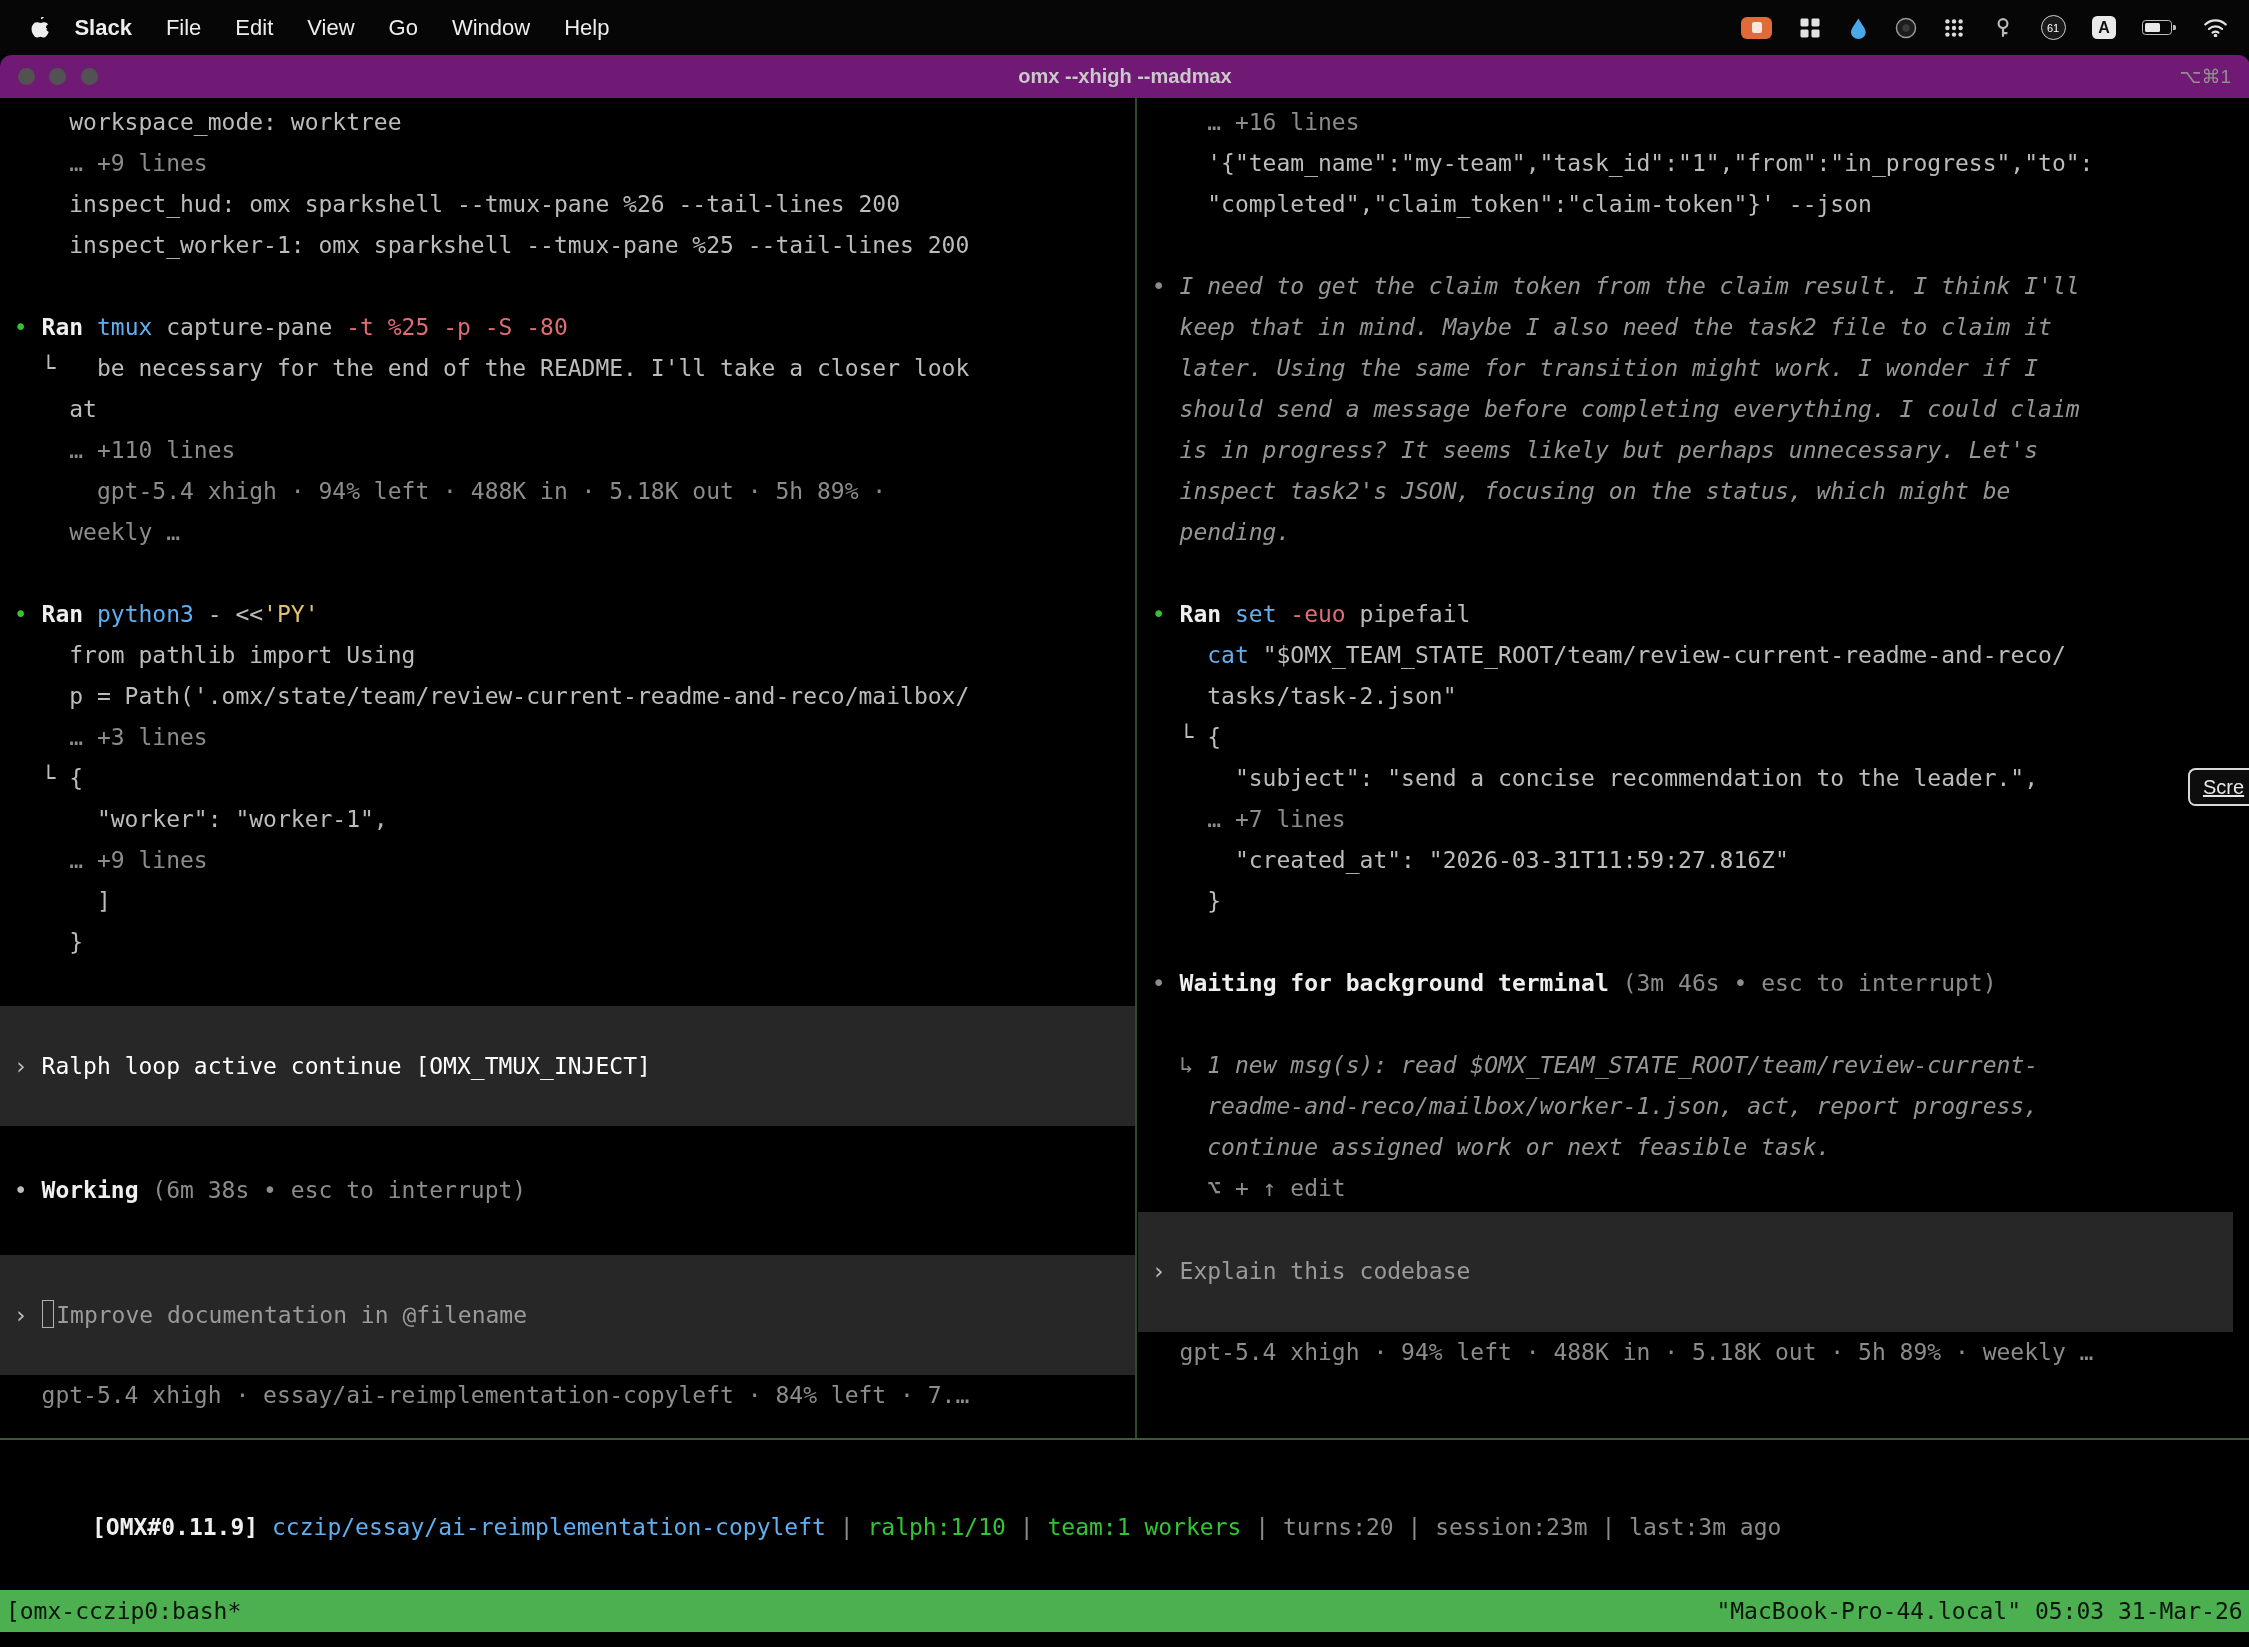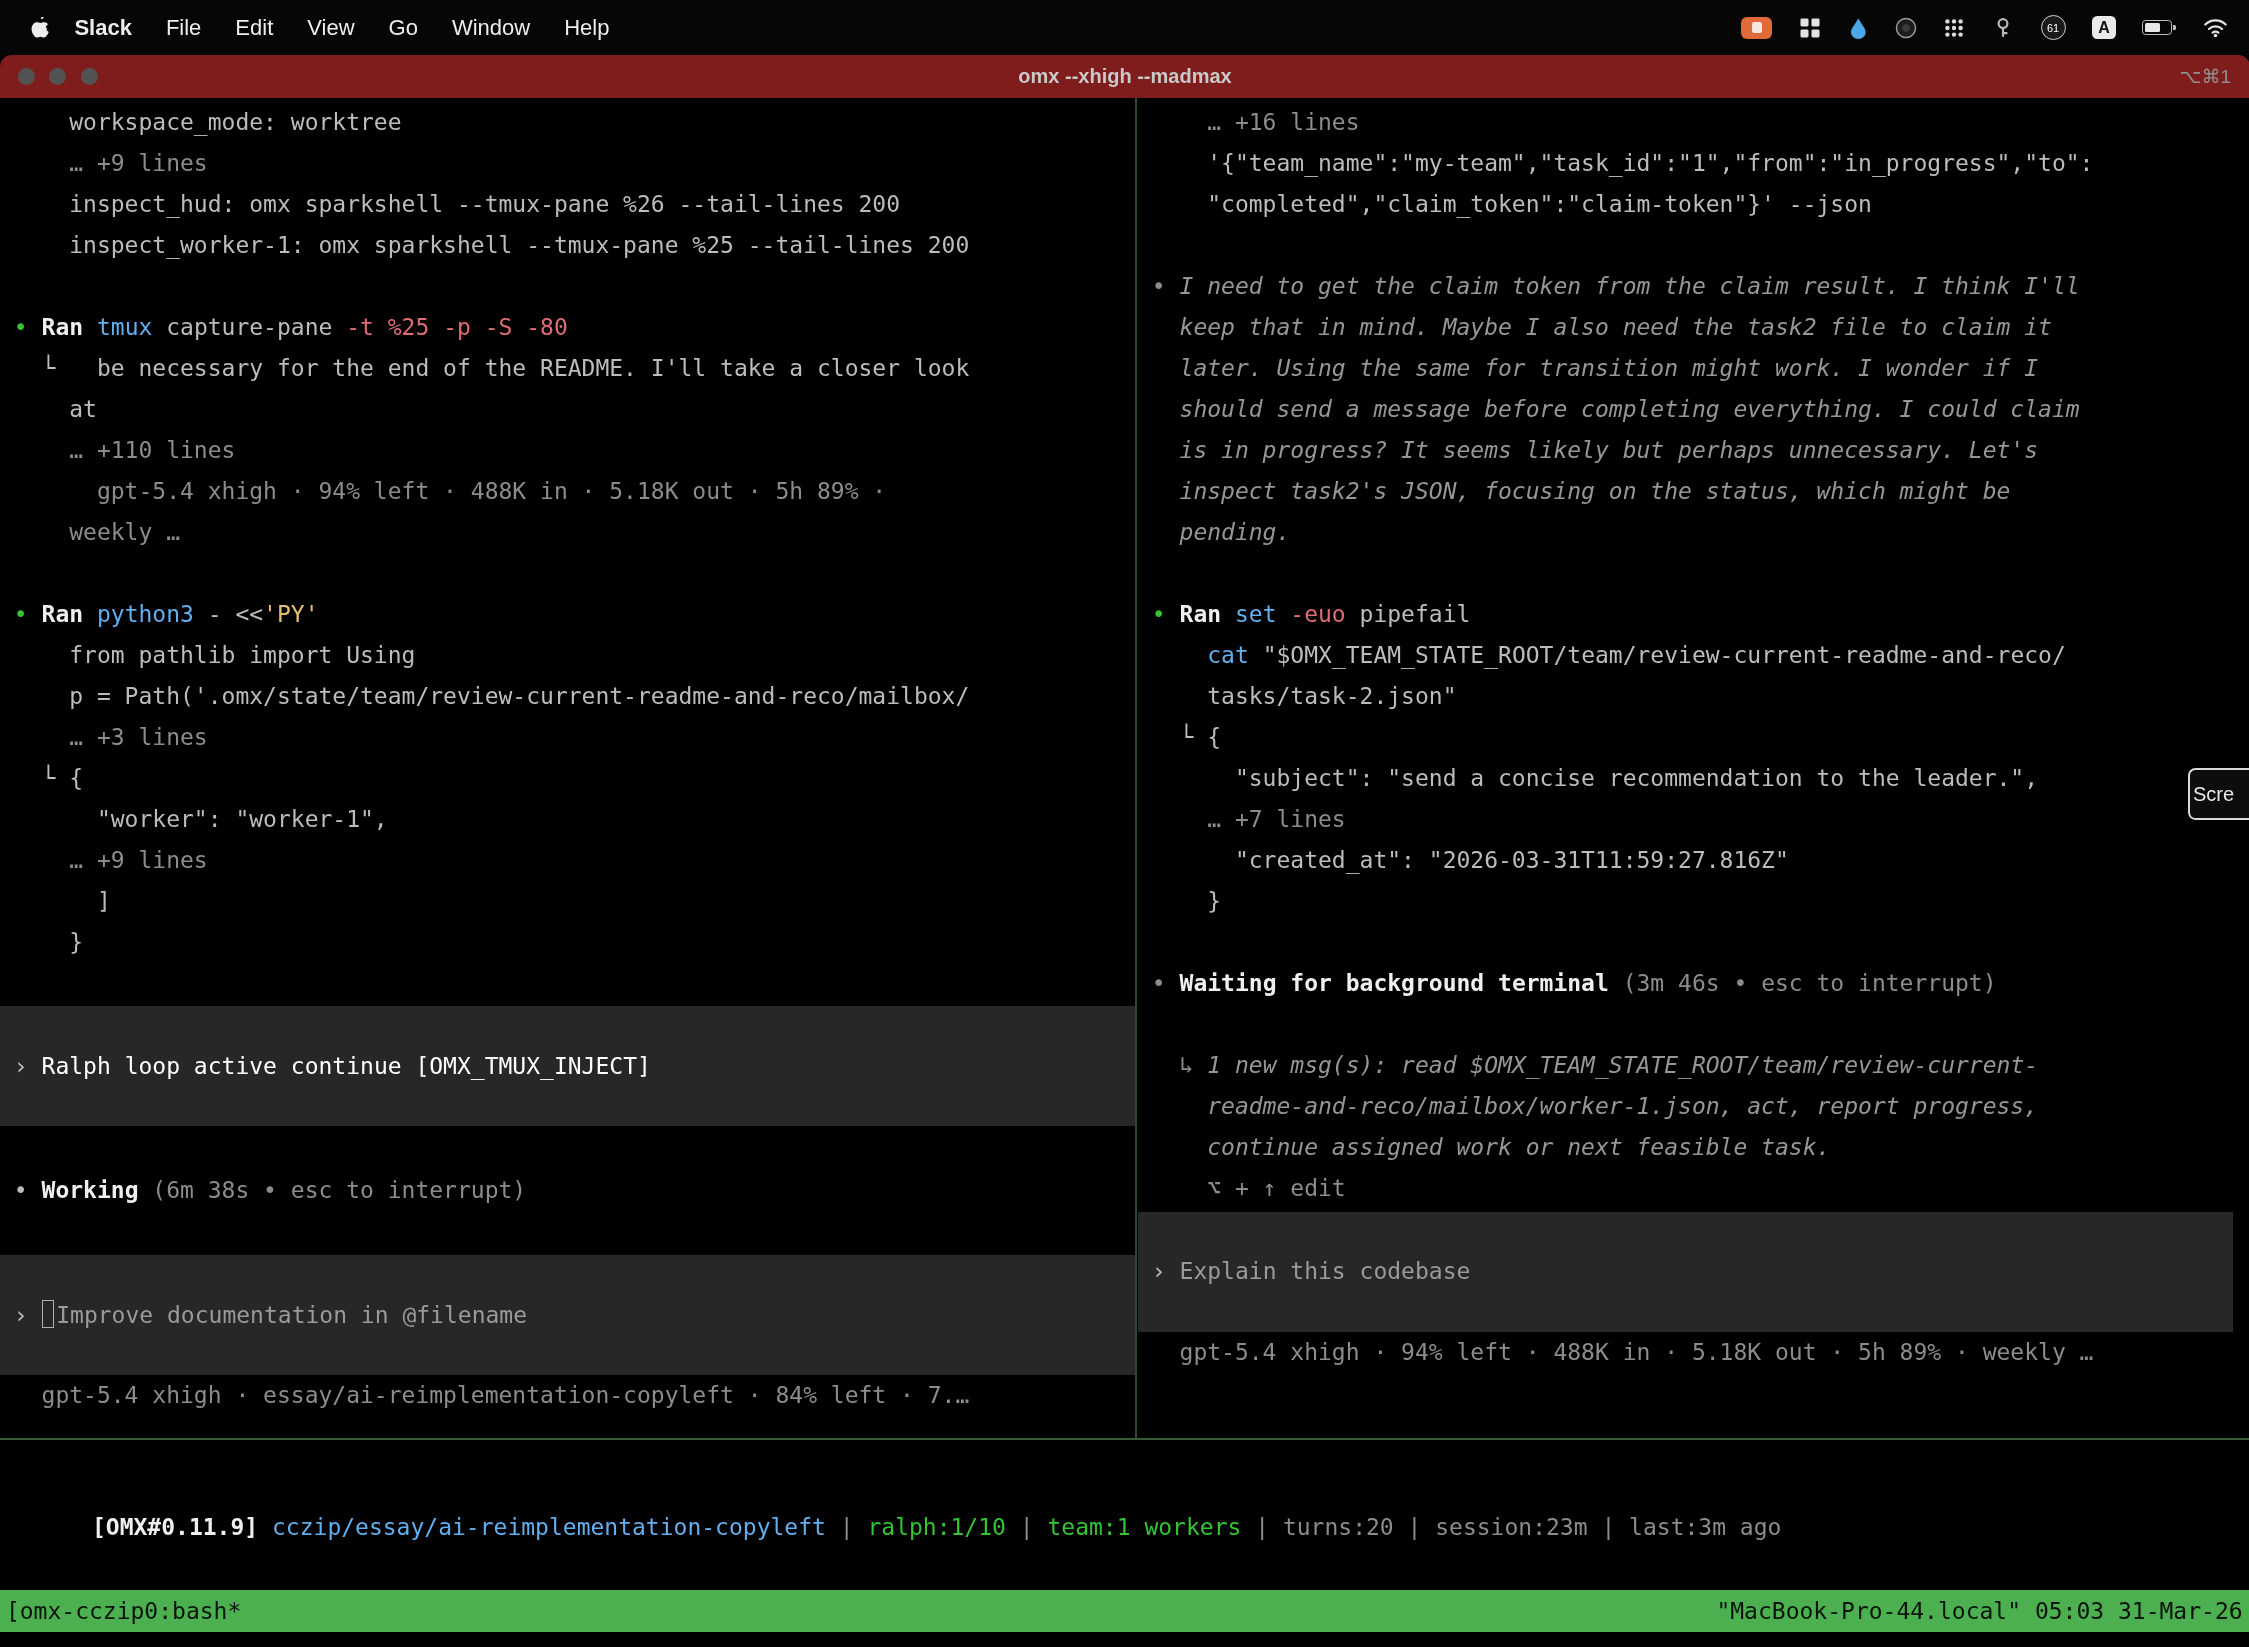--- a/index.html
+++ b/index.html
@@ -22,21 +22,21 @@
     font-size:11px; line-height:22px; text-align:center; color:#fff; background:#1a1a1a; }
   .inputA { width:23.6px; height:23.6px; background:#e9e9e9; border-radius:5.2px; color:#111;
     font-weight:bold; font-size:16px; text-align:center; line-height:23.6px; }
   .batt { display:flex; align-items:center; }
   .batt .shell { width:29.5px; height:14.8px; border:1.5px solid #bdbdbd; border-radius:3.7px; padding:1.5px; }
   .batt .fill { width:60%; height:100%; background:#e8e8e8; border-radius:1.5px; }
   .batt .tip { width:3px; height:5.9px; background:#bdbdbd; border-radius:0 1.5px 1.5px 0; margin-left:1.5px; }
 
   
   .window { position:absolute; top:55px; left:0; right:0; bottom:0; background:#000; border-radius:11.8px 11.8px 0 0; overflow:hidden; }
-  .titlebar { position:absolute; top:0; left:0; right:0; height:43px; background:#7f1d1d;
+  .titlebar { position:absolute; top:0; left:0; right:0; height:43px; background:#701a75;
     display:flex; align-items:center; font-family:"Liberation Sans",sans-serif; }
   .lights { position:absolute; left:17.7px; top:0; height:43px; display:flex; align-items:center; gap:14.8px; }
   .light { width:17px; height:17px; border-radius:50%; background:#525252; }
   .wtitle { width:100%; text-align:center; color:#c9c9c9; font-size:20px; font-weight:bold; }
   .wshort { position:absolute; right:19px; color:#909090; font-size:19px; }
 
   
   .term { position:absolute; top:43px; left:0; right:0; height:1342px; background:#000; border-bottom:2.2px solid #3a5a3a; }
   .pane { position:absolute; top:0; bottom:0; overflow:hidden; }
   .pane.left { left:0; width:1135px; }
@@ -53,24 +53,24 @@
   .rd { color:#e06c75; }
   .yl { color:#e3c078; }
   .b  { color:#efefef; font-weight:bold; }
   .it { font-style:italic; color:#969696; }
   .band { height:120px; background:#272727; display:flex; align-items:center; }
   .bandtext { color:#ffffff; }
   .bandtext-dim { color:#9a9a9a; }
   .cursor { display:inline-block; width:12.5px; height:28px; border:1.5px solid #b0b0b0; vertical-align:-5.2px; margin-right:2.2px; }
 
   
-  .tooltip { position:absolute; right:0; top:670px; height:52px; min-width:62px; z-index:5;
+  .tooltip { position:absolute; right:0; top:670px; height:38px; min-width:62px; z-index:5;
     background:#0d0d0d; border:2.2px solid #d8d8d8; border-right:none; border-radius:7.4px 0 0 7.4px;
     color:#e8e8e8; font-family:"Liberation Sans",sans-serif; font-size:20px;
-    display:flex; align-items:center; padding-left:3px; }
+    display:flex; align-items:center; padding-left:13px;text-decoration:underline; }
 
   
   .omxfooter { position:absolute; top:1411px; left:0; right:0; height:41px; padding-left:8.9px; }
   .omxfooter .ln { display:block; }
 
   
   .tmuxbar { position:absolute; top:1535px; left:0; right:0; height:42px; background:#4caf50;
     color:#0a140a; font-size:23px; line-height:42px; display:flex; justify-content:space-between;
     padding:0 7.4px 0 5.9px; white-space:pre; }
 </style>

